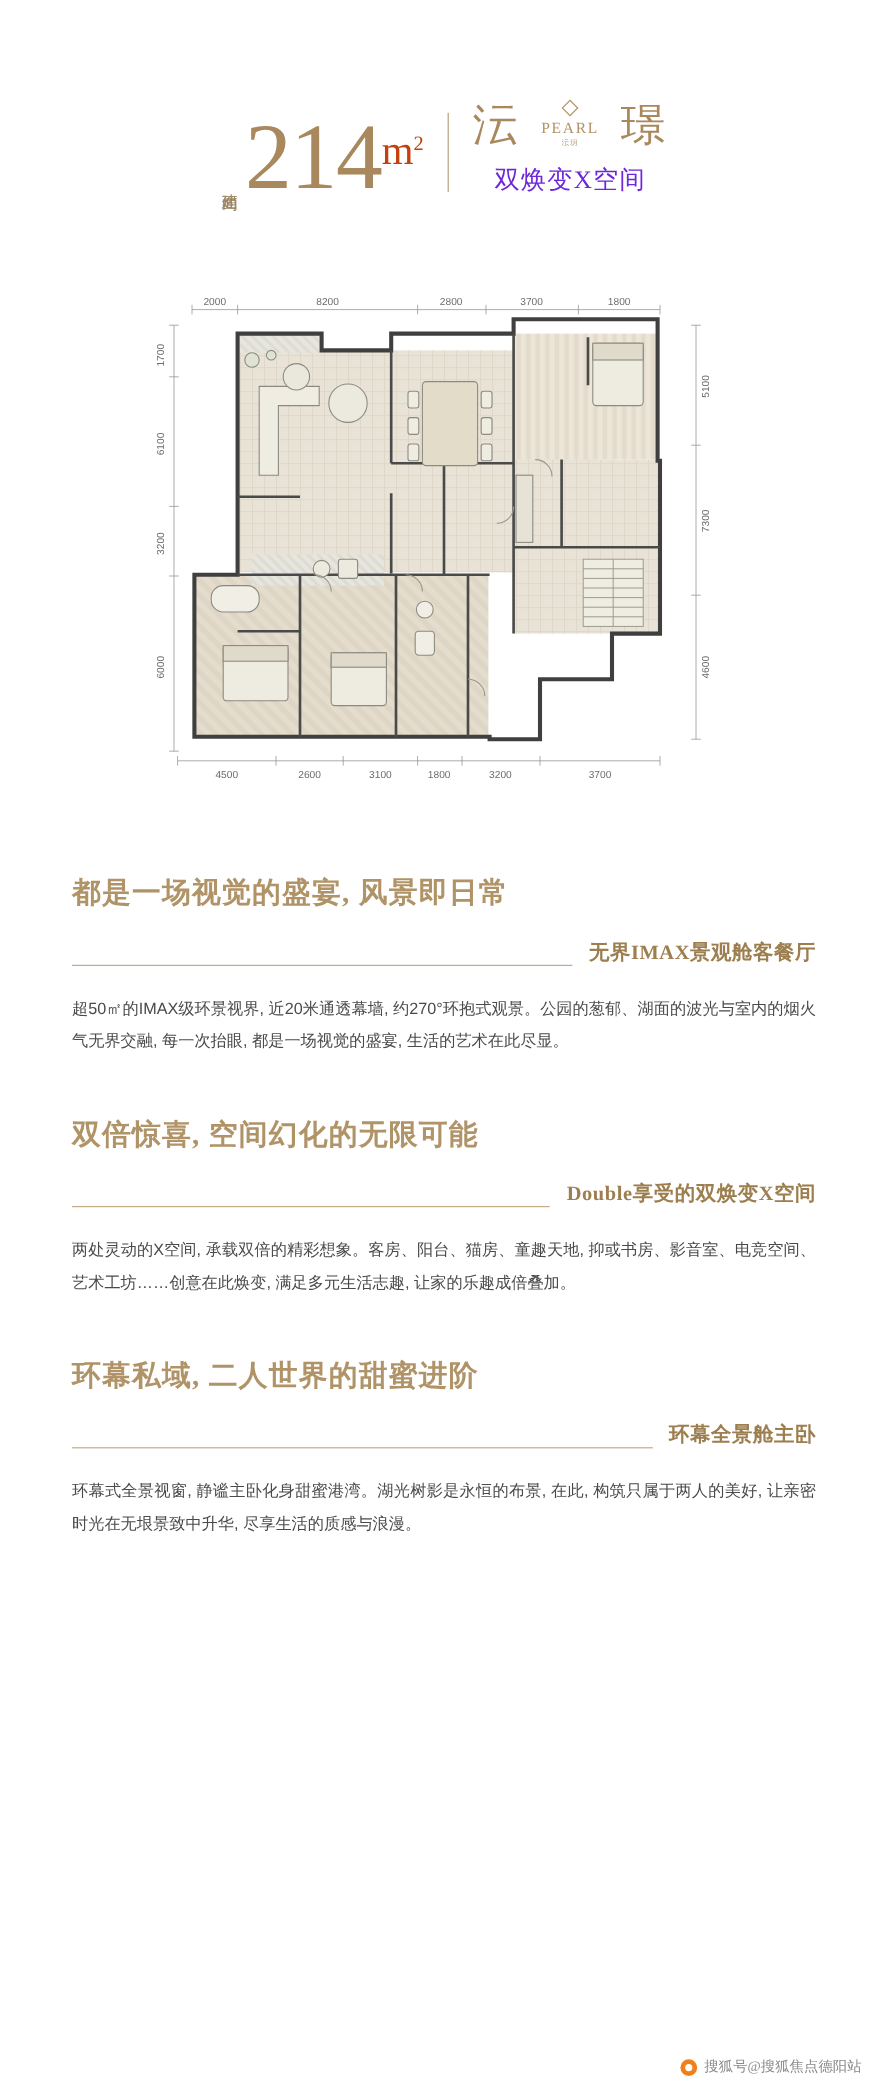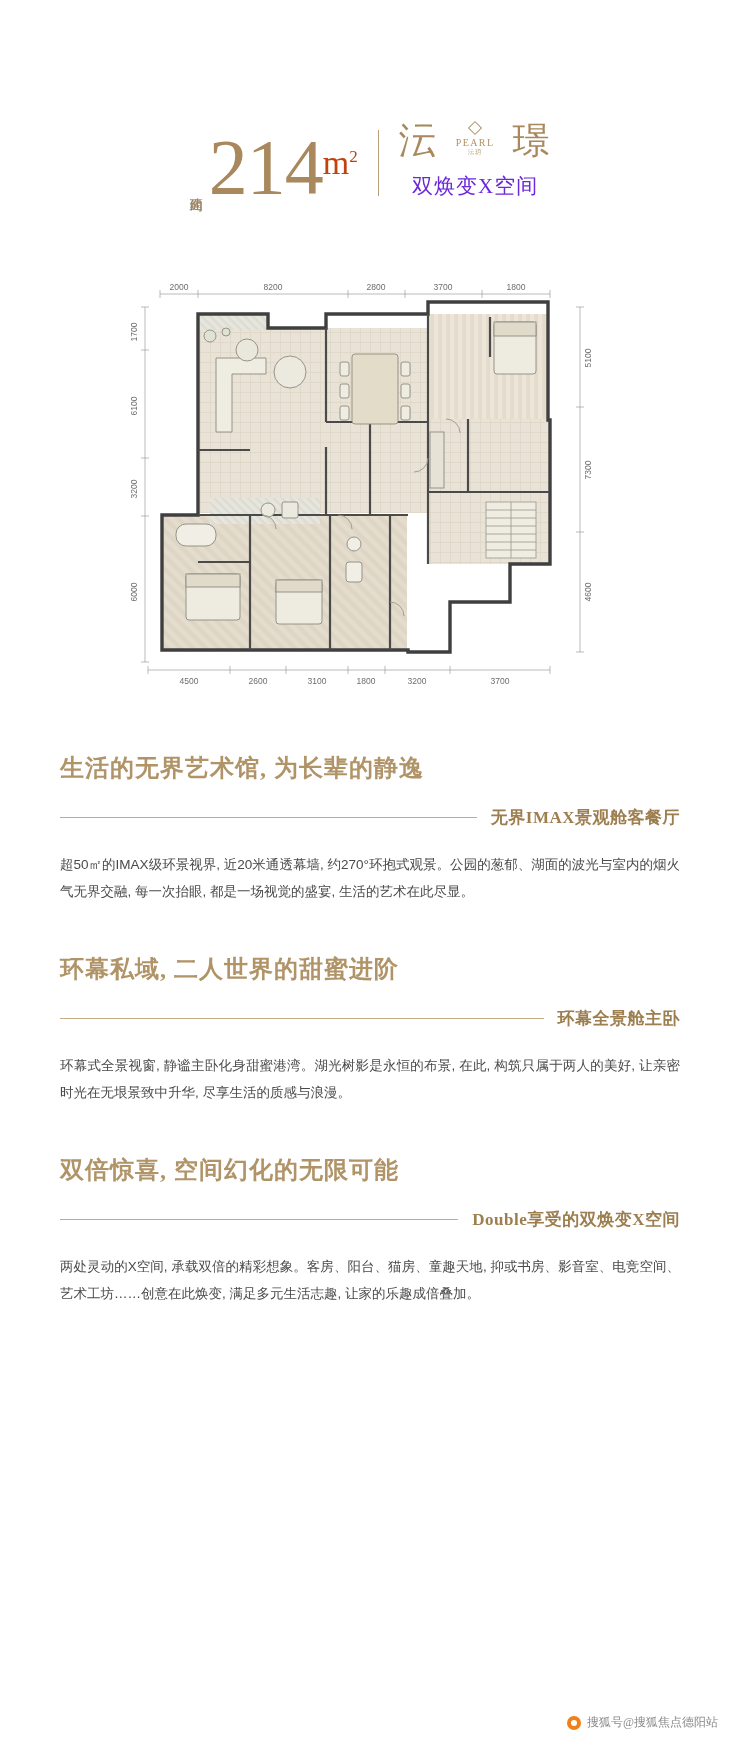--- a/index.html
+++ b/index.html
@@ -11,21 +11,21 @@
     width: 740px;
     min-height: 1749px;
     font-family: "Liberation Serif", serif;
     color: #3a3a3a;
     position: relative;
     overflow-x: hidden;
   }
 
   
   .header {
-    padding: 116px 0 0 0;
+    padding: 80px 0 0 0;
     display: flex;
     justify-content: center;
     align-items: flex-end;
   }
   .header-inner {
     display: flex;
     align-items: flex-end;
     gap: 0;
   }
   .area-prefix {
@@ -99,41 +99,41 @@
     content: "";
     position: absolute;
     left: 50%;
     top: 2px;
     transform: translateX(-50%) rotate(45deg);
     width: 8px;
     height: 8px;
     border: 1px solid #b09468;
   }
   .logo-en {
-    font-size: 10px;
+    font-size: 13px;
     letter-spacing: 1.4px;
     color: #b09468;
     font-family: "Liberation Serif", serif;
   }
   .logo-cn {
     font-size: 6px;
     letter-spacing: 1px;
     color: #b09468;
   }
   .title-sub {
     font-size: 21px;
     color: #6d28d9;
     letter-spacing: 1px;
     margin-top: 6px;
     font-family: "Liberation Serif", serif;
   }
 
   
   .plan-wrap {
-    margin: 58px auto 0 auto;
+    margin: 58px auto 12px auto;
     width: 560px;
     position: relative;
     height: 430px;
   }
   .plan-svg { display: block; }
 
   
   .content {
     padding: 60px 60px 20px 60px;
   }
@@ -141,21 +141,21 @@
   .sec-head {
     font-size: 24px;
     color: #b09468;
     letter-spacing: 1px;
     font-family: "Liberation Serif", serif;
     font-weight: 700;
     margin: 0 0 22px 0;
   }
   .sec-tagline-row {
     display: flex;
-    align-items: center;
+    align-items: flex-end;
     margin-bottom: 22px;
   }
   .sec-rule {
     flex: 1;
     height: 1px;
     background: #c3ab86;
     margin-right: 14px;
   }
   .sec-tagline {
     font-size: 17px;
@@ -401,45 +401,45 @@
     <path d="M338,196 a14,14 0 0 1 -14,14"></path>
     <path d="M356,157 a14,14 0 0 1 14,14"></path>
     <path d="M300,340 a14,14 0 0 1 14,14"></path>
   </g>
 </svg>
 </div>
 
 <div class="content">
 
   <div class="section">
-    <h2 class="sec-head">生活的无界艺术馆, 为长辈的静逸</h2>
+    <h2 class="sec-head">都是一场视觉的盛宴, 风景即日常</h2>
     <div class="sec-tagline-row">
       <span class="sec-rule"></span>
       <span class="sec-tagline">无界IMAX景观舱客餐厅</span>
     </div>
     <p class="sec-body">超50㎡的IMAX级环景视界, 近20米通透幕墙, 约270°环抱式观景。公园的葱郁、湖面的波光与室内的烟火气无界交融, 每一次抬眼, 都是一场视觉的盛宴, 生活的艺术在此尽显。</p>
+  </div>
+
+  <div class="section">
+    <h2 class="sec-head">双倍惊喜, 空间幻化的无限可能</h2>
+    <div class="sec-tagline-row">
+      <span class="sec-rule"></span>
+      <span class="sec-tagline">Double享受的双焕变X空间</span>
+    </div>
+    <p class="sec-body">两处灵动的X空间, 承载双倍的精彩想象。客房、阳台、猫房、童趣天地, 抑或书房、影音室、电竞空间、艺术工坊……创意在此焕变, 满足多元生活志趣, 让家的乐趣成倍叠加。</p>
   </div>
 
   <div class="section">
     <h2 class="sec-head">环幕私域, 二人世界的甜蜜进阶</h2>
     <div class="sec-tagline-row">
       <span class="sec-rule"></span>
       <span class="sec-tagline">环幕全景舱主卧</span>
     </div>
     <p class="sec-body">环幕式全景视窗, 静谧主卧化身甜蜜港湾。湖光树影是永恒的布景, 在此, 构筑只属于两人的美好, 让亲密时光在无垠景致中升华, 尽享生活的质感与浪漫。</p>
   </div>
 
-  <div class="section">
-    <h2 class="sec-head">双倍惊喜, 空间幻化的无限可能</h2>
-    <div class="sec-tagline-row">
-      <span class="sec-rule"></span>
-      <span class="sec-tagline">Double享受的双焕变X空间</span>
-    </div>
-    <p class="sec-body">两处灵动的X空间, 承载双倍的精彩想象。客房、阳台、猫房、童趣天地, 抑或书房、影音室、电竞空间、艺术工坊……创意在此焕变, 满足多元生活志趣, 让家的乐趣成倍叠加。</p>
-  </div>
-
 
 </div>
 
 <div class="footer">
   <span class="sohu-badge"></span>
   <span>搜狐号@搜狐焦点德阳站</span>
 </div>
 
 </body></html>

